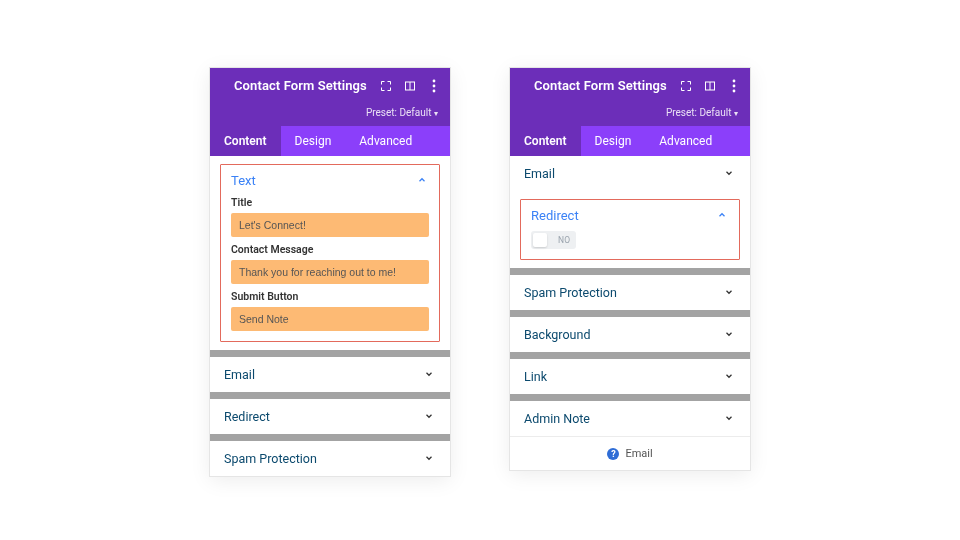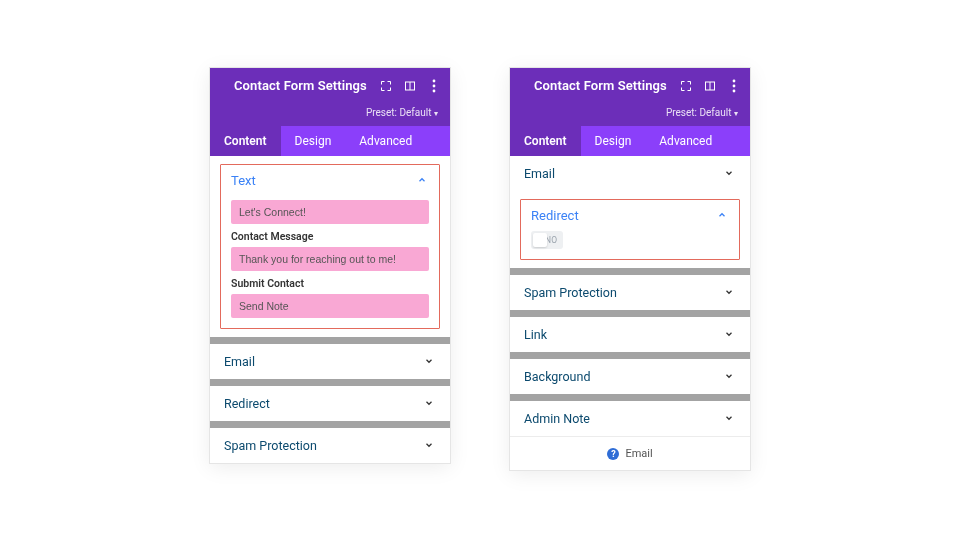--- a/index.html
+++ b/index.html
@@ -109,36 +109,36 @@
     align-items: center;
   }
   .field-label {
     font-size: 10.5px;
     font-weight: 600;
     color: #333;
     margin-top: 6px;
   }
   .field-input {
     margin-top: 4px;
-    background: #f9a8d4;
+    background: #fdba74;
     border: none;
     width: 100%;
     padding: 6px 8px;
     font-size: 10.5px;
     color: #555;
     border-radius: 2px;
   }
   .toggle-row {
     display: flex;
     align-items: center;
     gap: 8px;
     margin-top: 4px;
   }
   .toggle {
-    width: 32px;
+    width: 45px;
     height: 18px;
     background: #eef0f2;
     border-radius: 3px;
     position: relative;
     display: flex;
     align-items: center;
     justify-content: flex-end;
     padding-right: 6px;
     font-size: 8.5px;
     color: #9aa3ad;
@@ -220,24 +220,25 @@
     <div class="body">
       <div class="framed">
         <div class="section-inner-title">
           <span>Text</span>
           <span class="chev open">
             <svg width="10" height="10" viewBox="0 0 24 24" fill="none" stroke="currentColor" stroke-width="3">
                 <polyline points="6 15 12 9 18 15"></polyline>
               </svg>
           </span>
         </div>
+        <div class="field-label">Title</div>
         <input class="field-input" value="Let's Connect!" style="">
         <div class="field-label">Contact Message</div>
         <input class="field-input" value="Thank you for reaching out to me!" style="">
-        <div class="field-label">Submit Contact</div>
+        <div class="field-label">Submit Button</div>
         <input class="field-input" value="Send Note" style="">
       </div>
       <div class="section-row">
         <span class="section-title">Email</span>
         <span class="chev">
           <svg width="10" height="10" viewBox="0 0 24 24" fill="none" stroke="currentColor" stroke-width="3">
               <polyline points="6 9 12 15 18 9"></polyline>
             </svg>
         </span>
       </div>
@@ -320,29 +321,29 @@
       </div>
       <div class="section-row">
         <span class="section-title">Spam Protection</span>
         <span class="chev">
           <svg width="10" height="10" viewBox="0 0 24 24" fill="none" stroke="currentColor" stroke-width="3">
               <polyline points="6 9 12 15 18 9"></polyline>
             </svg>
         </span>
       </div>
       <div class="section-row">
+        <span class="section-title">Background</span>
+        <span class="chev">
+          <svg width="10" height="10" viewBox="0 0 24 24" fill="none" stroke="currentColor" stroke-width="3">
+              <polyline points="6 9 12 15 18 9"></polyline>
+            </svg>
+        </span>
+      </div>
+      <div class="section-row">
         <span class="section-title">Link</span>
-        <span class="chev">
-          <svg width="10" height="10" viewBox="0 0 24 24" fill="none" stroke="currentColor" stroke-width="3">
-              <polyline points="6 9 12 15 18 9"></polyline>
-            </svg>
-        </span>
-      </div>
-      <div class="section-row">
-        <span class="section-title">Background</span>
         <span class="chev">
           <svg width="10" height="10" viewBox="0 0 24 24" fill="none" stroke="currentColor" stroke-width="3">
               <polyline points="6 9 12 15 18 9"></polyline>
             </svg>
         </span>
       </div>
       <div class="section-row">
         <span class="section-title">Admin Note</span>
         <span class="chev">
           <svg width="10" height="10" viewBox="0 0 24 24" fill="none" stroke="currentColor" stroke-width="3">

